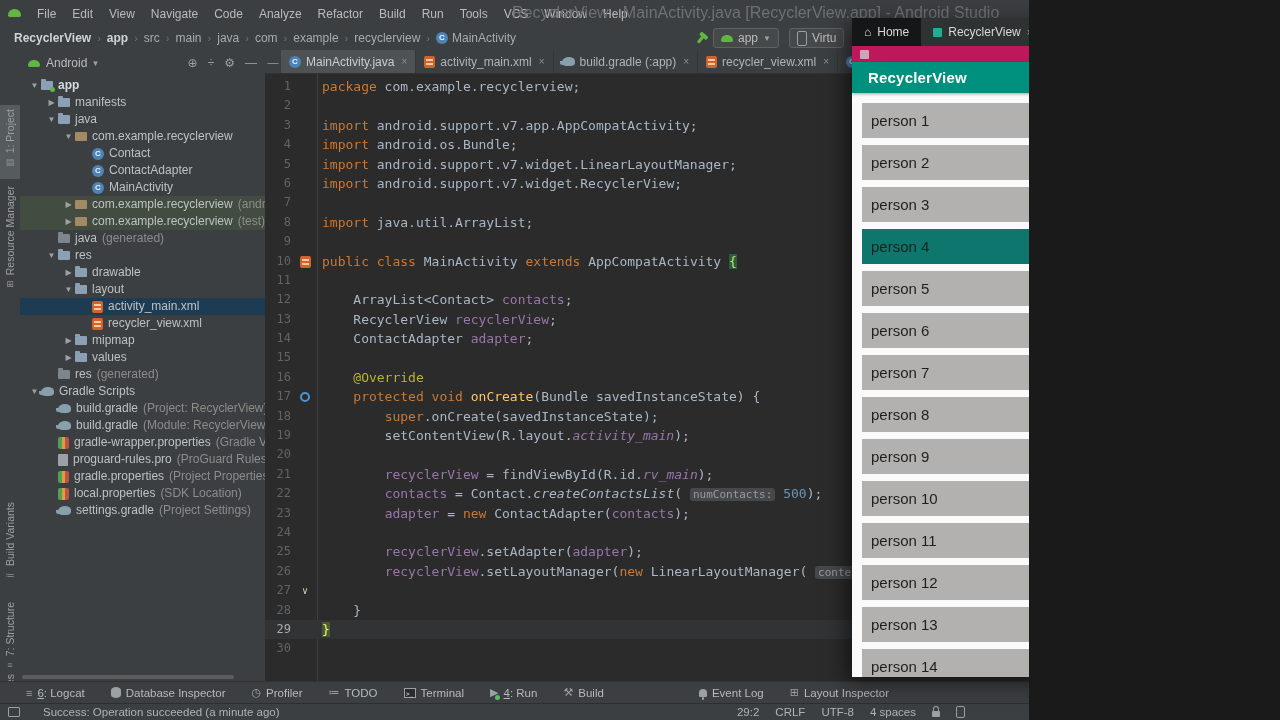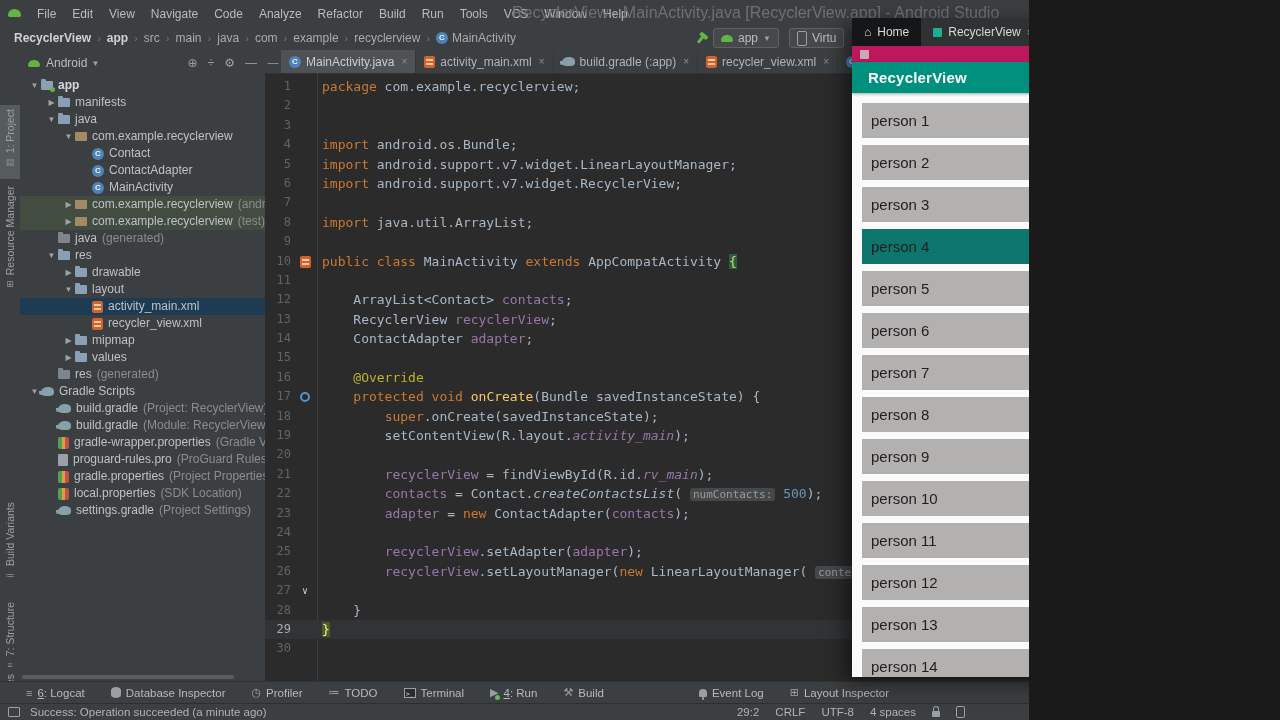--- a/index.html
+++ b/index.html
@@ -95,21 +95,21 @@
   .t-bh2{background:#4c5b2d;color:#e8f787;}
   
   #bottom-toolbar{position:absolute;left:0;right:0;bottom:17px;height:21px;background:#3c3f41;border-top:1px solid #323232;display:flex;align-items:center;font-size:11.5px;}
   .bt-item{display:flex;align-items:center;gap:5px;margin-left:26px;color:#b6babd;}
   .bt-item u{text-decoration:underline;}
   #bt-right{position:absolute;right:140px;display:flex;gap:26px;}
   .bt-icon{color:#9aa0a6;font-size:11px;}
   .run-wrap{position:relative;}
   .run-dot{position:absolute;right:-2px;bottom:-1px;width:5px;height:5px;border-radius:50%;background:#5dbb63;}
   #status-bar{position:absolute;left:0;right:0;bottom:0;height:16px;background:#3c3f41;border-top:1px solid #2e2e2e;display:flex;align-items:center;font-size:11.5px;color:#b0b3b5;}
-  #status-left{display:flex;align-items:center;gap:10px;margin-left:8px;}
+  #status-left{display:flex;align-items:center;gap:23px;margin-left:8px;}
   #status-right{position:absolute;right:64px;display:flex;align-items:center;gap:16px;}
   .frame-ic{width:10px;height:8px;border:1px solid #9aa0a6;border-radius:1px;}
   
   #emulator{position:absolute;left:852px;top:18px;width:385px;height:659px;background:#141617;box-shadow:-6px 6px 20px rgba(0,0,0,0.55);z-index:5;}
   #emu-topbar{position:absolute;top:0;left:0;right:0;height:28px;display:flex;align-items:center;color:#d6d9da;font-size:12px;}
   .emu-tab{display:flex;align-items:center;gap:6px;padding:0 12px;height:28px;}
   .emu-tab.sel{background:#2e3233;}
   .emu-tab .sq{width:9px;height:9px;background:#1fae93;border-radius:1px;}
   .emu-tab .x{color:#9aa0a6;font-size:10px;}
   #emu-controls{position:absolute;right:6px;top:0;height:28px;display:flex;align-items:center;gap:13px;color:#c7cacc;font-size:12px;}
@@ -416,21 +416,21 @@
         <span class="etab">
           <span class="ticon i-class">C</span>
           <span>Contact.java</span>
           <span class="x">×</span>
         </span>
       </div>
     <div id="code-area">
         <div class="gutter-line"></div>
         <div class="code-line"><span class="ln">1</span><span class="ctext"><span class="t-k">package</span><span class="t-p"> com.example.recyclerview;</span></span></div>
         <div class="code-line"><span class="ln">2</span><span class="ctext"></span></div>
-        <div class="code-line"><span class="ln">3</span></div>
+        <div class="code-line"><span class="ln">3</span><span class="ctext"><span class="t-k">import</span><span class="t-p"> android.support.v7.app.AppCompatActivity;</span></span></div>
         <div class="code-line"><span class="ln">4</span><span class="ctext"><span class="t-k">import</span><span class="t-p"> android.os.Bundle;</span></span></div>
         <div class="code-line"><span class="ln">5</span><span class="ctext"><span class="t-k">import</span><span class="t-p"> android.support.v7.widget.LinearLayoutManager;</span></span></div>
         <div class="code-line"><span class="ln">6</span><span class="ctext"><span class="t-k">import</span><span class="t-p"> android.support.v7.widget.RecyclerView;</span></span></div>
         <div class="code-line"><span class="ln">7</span><span class="ctext"></span></div>
         <div class="code-line"><span class="ln">8</span><span class="ctext"><span class="t-k">import</span><span class="t-p"> java.util.ArrayList;</span></span></div>
         <div class="code-line"><span class="ln">9</span><span class="ctext"></span></div>
         <div class="code-line"><span class="ln">10</span><span class="gslot"><span class="i-layout"></span></span><span class="ctext"><span class="t-k">public</span><span class="t-p"> </span><span class="t-k">class</span><span class="t-p"> MainActivity </span><span class="t-k">extends</span><span class="t-p"> AppCompatActivity </span><span class="t-bh">{</span></span></div>
         <div class="code-line"><span class="ln">11</span><span class="ctext"></span></div>
         <div class="code-line"><span class="ln">12</span><span class="ctext"><span class="t-p">    ArrayList&lt;Contact&gt; </span><span class="t-f">contacts</span><span class="t-p">;</span></span></div>
         <div class="code-line"><span class="ln">13</span><span class="ctext"><span class="t-p">    RecyclerView </span><span class="t-f">recyclerView</span><span class="t-p">;</span></span></div>

